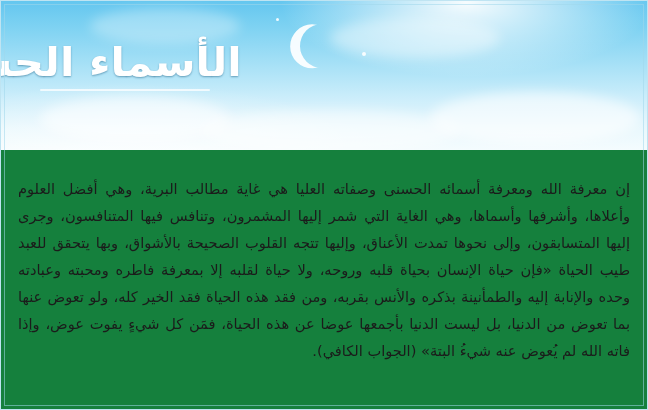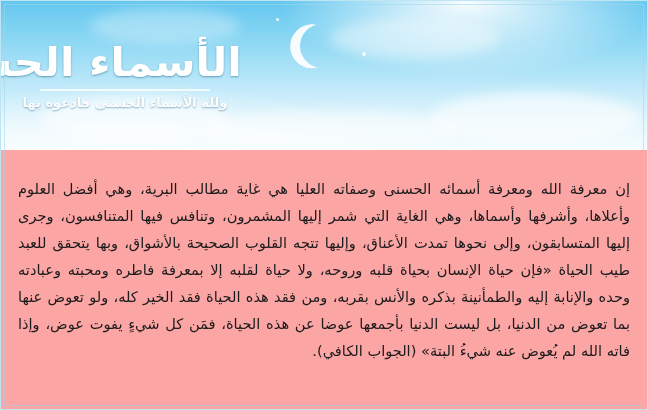--- a/index.html
+++ b/index.html
@@ -115,21 +115,21 @@
     white-space: nowrap;
   }
 
   
   .body-wrap {
     position: absolute;
     left: 0;
     top: 150px;
     width: 648px;
     height: 260px;
-    background: #fca5a5;
+    background: #15803d;
     box-sizing: border-box;
     text-decoration: underline;
   }
   .body-text {
     position: absolute;
     right: 18px;
     left: 18px;
     top: 10px;
     direction: rtl;
     text-align: justify;
@@ -172,21 +172,20 @@
     <div class="cloud c4"></div>
     <div class="cloud c5"></div>
     <div class="moon"></div>
     <div class="star s1"></div>
     <div class="star s2"></div>
   </div>
 
   <div class="logo">
     <span class="logo-main">الأسماء الحسنى</span>
     <span class="logo-rule"></span>
-    <span class="logo-sub">ولله الأسماء الحسنى فادعوه بها</span>
   </div>
 
 
   <div class="body-wrap">
     <p class="body-text">إن معرفة الله ومعرفة أسمائه الحسنى وصفاته العليا هي غاية مطالب البرية، وهي أفضل العلوم وأعلاها، وأشرفها وأسماها، وهي الغاية التي شمر إليها المشمرون، وتنافس فيها المتنافسون، وجرى إليها المتسابقون، وإلى نحوها تمدت الأعناق، وإليها تتجه القلوب الصحيحة بالأشواق، وبها يتحقق للعبد طيب الحياة «فإن حياة الإنسان بحياة قلبه وروحه، ولا حياة لقلبه إلا بمعرفة فاطره ومحبته وعبادته وحده والإنابة إليه والطمأنينة بذكره والأنس بقربه، ومن فقد هذه الحياة فقد الخير كله، ولو تعوض عنها بما تعوض من الدنيا، بل ليست الدنيا بأجمعها عوضا عن هذه الحياة، فمَن كل شيءٍ يفوت عوض، وإذا فاته الله لم يُعوض عنه شيءُ البتة» (الجواب الكافي).</p>
   </div>
 
   <div class="frame"></div>
   <div class="frame-inner"></div>
 </div>

